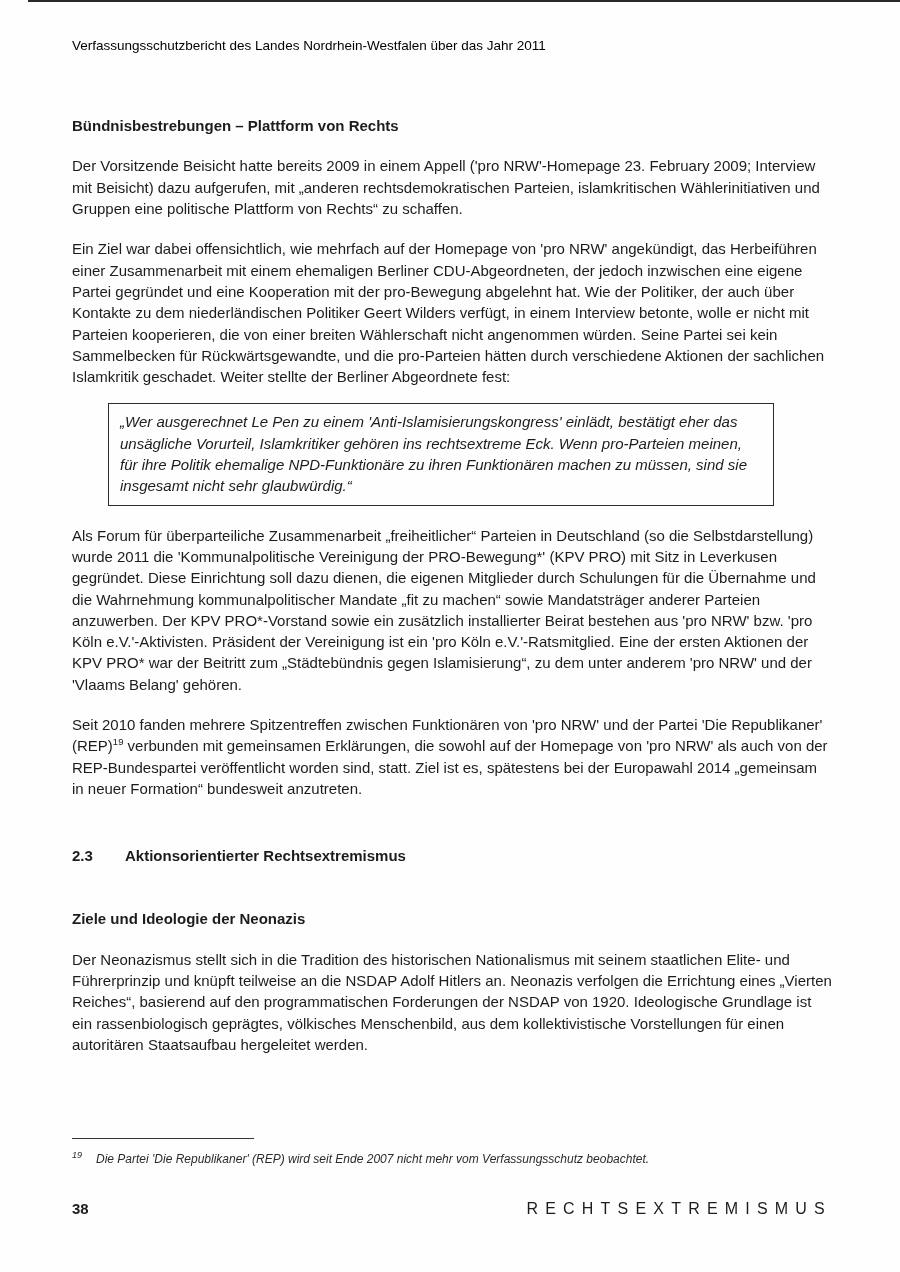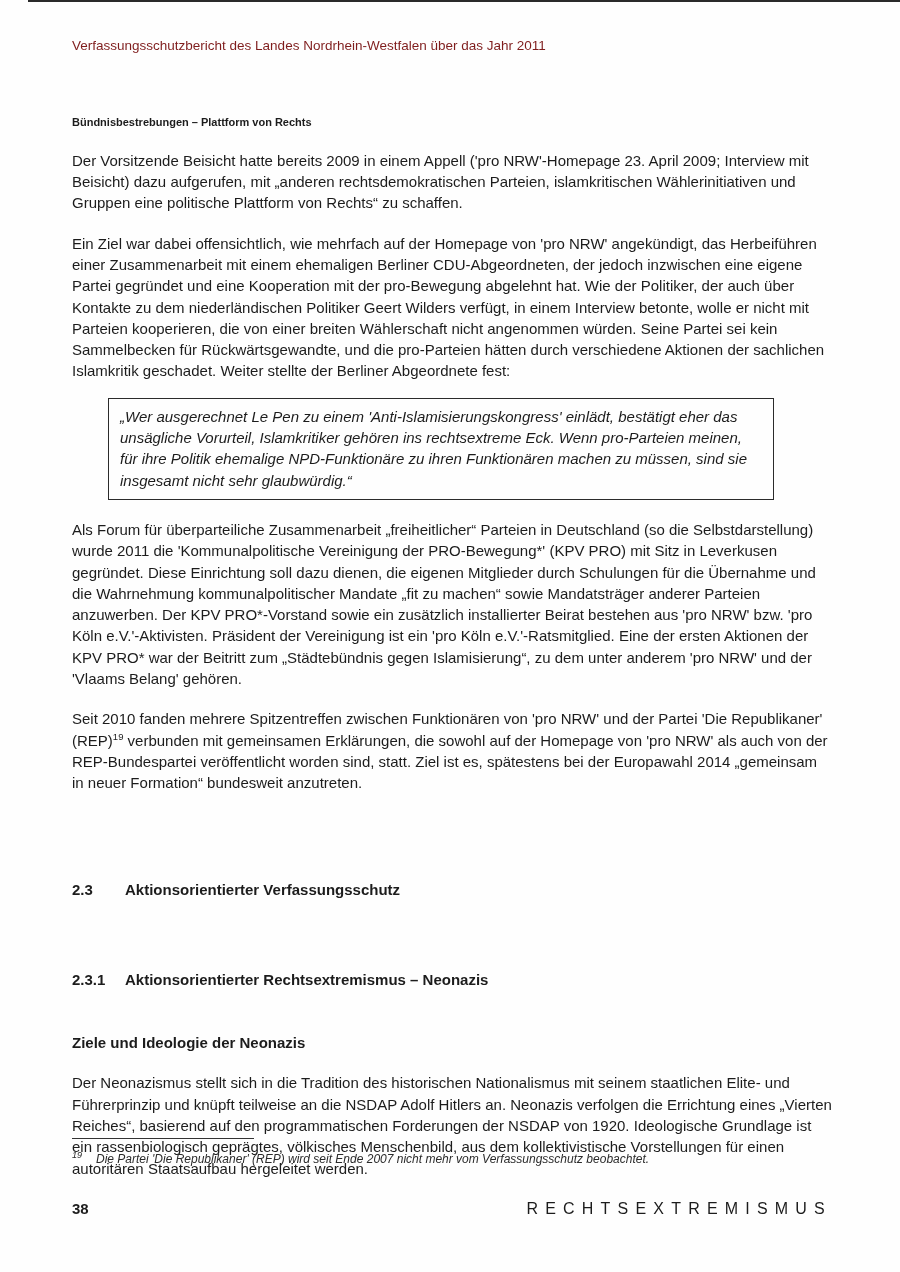--- a/index.html
+++ b/index.html
@@ -24,43 +24,42 @@
   }
 
   .content {
     padding: 36px 68px 0 72px;
     font-size: 15px;
     line-height: 1.42;
   }
 
   .running-header {
     font-size: 13.5px;
-    color: #7f1d1d;
+    color: #000000;
     margin-bottom: 16px;
   }
 
   .h-main {
     margin-top: 60px;
-    font-size: 11px;
+    font-size: 15px;
     font-weight: bold;
   }
   .h-sub {
     margin-top: 42px;
     font-size: 15px;
     font-weight: bold;
   }
   .h-num {
     margin-top: 46px;
     font-size: 15px;
     font-weight: bold;
   }
   .h-num .num {
     display: inline-block;
     min-width: 53px;
-    margin-top: 40px;
   }
   .h-num.tight { margin-top: 28px; }
 
   p.body-p { margin-top: 19px; }
 
   .quote-box {
     margin: 16px 58px 18px 36px;
     border: 1px solid #2b2b2b;
     padding: 7px 18px 8px 11px;
     font-style: italic;
@@ -116,41 +115,38 @@
 <body>
 
 <div class="page">
 
   <div class="content">
 
     <div class="running-header">Verfassungsschutzbericht des Landes Nordrhein-Westfalen über das Jahr 2011</div>
 
     <h2 class="h-main">Bündnisbestrebungen – Plattform von Rechts</h2>
 
-    <p class="body-p">Der Vorsitzende Beisicht hatte bereits 2009 in einem Appell ('pro NRW'-Homepage 23. April 2009; Interview mit Beisicht) dazu aufgerufen, mit „anderen rechtsdemokratischen Parteien, islamkritischen Wählerinitiativen und Gruppen eine politische Plattform von Rechts“ zu schaffen.</p>
+    <p class="body-p">Der Vorsitzende Beisicht hatte bereits 2009 in einem Appell ('pro NRW'-Homepage 23. February 2009; Interview mit Beisicht) dazu aufgerufen, mit „anderen rechtsdemokratischen Parteien, islamkritischen Wählerinitiativen und Gruppen eine politische Plattform von Rechts“ zu schaffen.</p>
 
     <p class="body-p">Ein Ziel war dabei offensichtlich, wie mehrfach auf der Homepage von 'pro NRW' angekündigt, das Herbeiführen einer Zusammenarbeit mit einem ehemaligen Berliner CDU-Abgeordneten, der jedoch inzwischen eine eigene Partei gegründet und eine Kooperation mit der pro-Bewegung abgelehnt hat. Wie der Politiker, der auch über Kontakte zu dem niederländischen Politiker Geert Wilders verfügt, in einem Interview betonte, wolle er nicht mit Parteien kooperieren, die von einer breiten Wählerschaft nicht angenommen würden. Seine Partei sei kein Sammelbecken für Rückwärtsgewandte, und die pro-Parteien hätten durch verschiedene Aktionen der sachlichen Islamkritik geschadet. Weiter stellte der Berliner Abgeordnete fest:</p>
 
     <div class="quote-box">„Wer ausgerechnet Le Pen zu einem 'Anti-Islamisierungskongress' einlädt, bestätigt eher das unsägliche Vorurteil, Islamkritiker gehören ins rechtsextreme Eck. Wenn pro-Parteien meinen, für ihre Politik ehemalige NPD-Funktionäre zu ihren Funktionären machen zu müssen, sind sie insgesamt nicht sehr glaubwürdig.“</div>
 
     <p class="body-p">Als Forum für überparteiliche Zusammenarbeit „freiheitlicher“ Parteien in Deutschland (so die Selbstdarstellung) wurde 2011 die 'Kommunalpolitische Vereinigung der PRO-Bewegung*' (KPV PRO) mit Sitz in Leverkusen gegründet. Diese Einrichtung soll dazu dienen, die eigenen Mitglieder durch Schulungen für die Übernahme und die Wahrnehmung kommunalpolitischer Mandate „fit zu machen“ sowie Mandatsträger anderer Parteien anzuwerben. Der KPV PRO*-Vorstand sowie ein zusätzlich installierter Beirat bestehen aus 'pro NRW' bzw. 'pro Köln e.V.'-Aktivisten. Präsident der Vereinigung ist ein 'pro Köln e.V.'-Ratsmitglied. Eine der ersten Aktionen der KPV PRO* war der Beitritt zum „Städtebündnis gegen Islamisierung“, zu dem unter anderem 'pro NRW' und der 'Vlaams Belang' gehören.</p>
 
 
     <p class="body-p">
       <span>Seit 2010 fanden mehrere Spitzentreffen zwischen Funktionären von 'pro NRW' und der Partei 'Die Republikaner' (REP)</span><sup class="fn-ref">19</sup><span> verbunden mit gemeinsamen Erklärungen, die sowohl auf der Homepage von 'pro NRW' als auch von der REP-Bundespartei veröffentlicht worden sind, statt. Ziel ist es, spätestens bei der Europawahl 2014 „gemeinsam in neuer Formation“ bundesweit anzutreten.</span>
     </p>
 
 
     <h3 class="h-num">
-      <span class="num">2.3</span><span>Aktionsorientierter Verfassungsschutz</span>
+      <span class="num">2.3</span><span>Aktionsorientierter Rechtsextremismus</span>
     </h3>
 
-    <h3 class="h-num tight">
-      <span class="num">2.3.1</span><span>Aktionsorientierter Rechtsextremismus – Neonazis</span>
-    </h3>
 
     <h3 class="h-sub">Ziele und Ideologie der Neonazis</h3>
 
     <p class="body-p">Der Neonazismus stellt sich in die Tradition des historischen Nationalismus mit seinem staatlichen Elite- und Führerprinzip und knüpft teilweise an die NSDAP Adolf Hitlers an. Neonazis verfolgen die Errichtung eines „Vierten Reiches“, basierend auf den programmatischen Forderungen der NSDAP von 1920. Ideologische Grundlage ist ein rassenbiologisch geprägtes, völkisches Menschenbild, aus dem kollektivistische Vorstellungen für einen autoritären Staatsaufbau hergeleitet werden.</p>
 
   </div>
 
   <div class="footnote-area">
     <div class="footnote-rule"></div>
     <div class="footnote-text">

